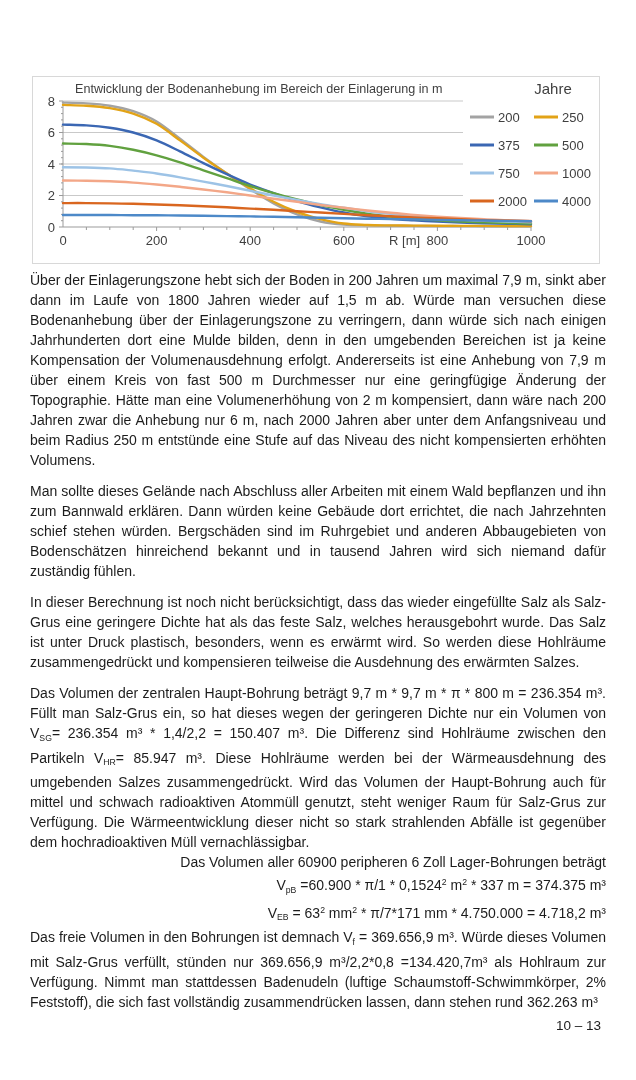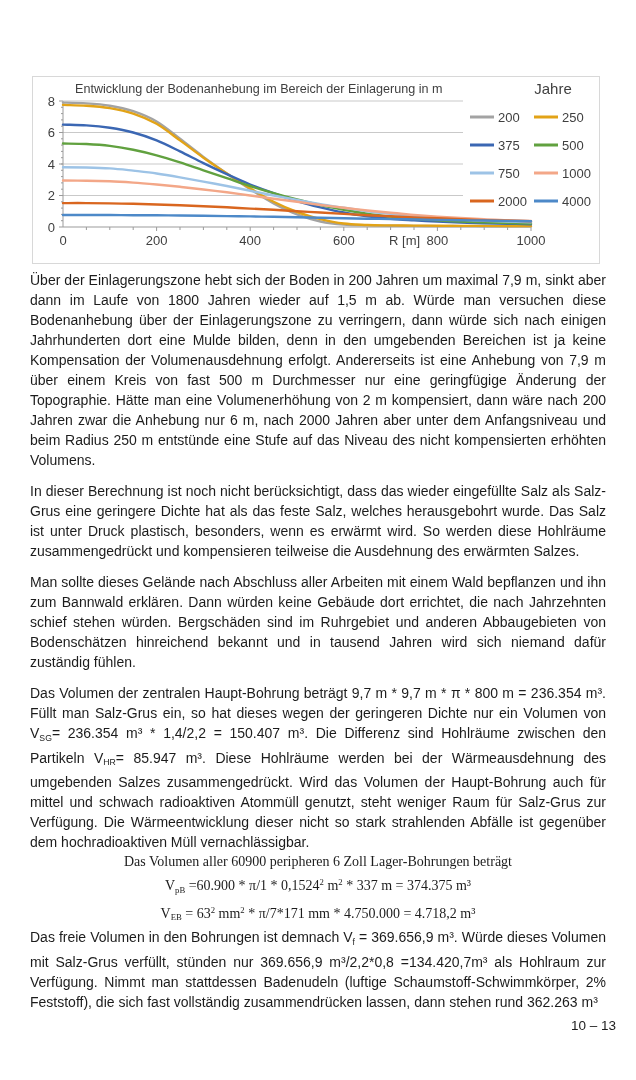--- a/index.html
+++ b/index.html
@@ -21,26 +21,26 @@
     background:#ffffff;
   }
   .chart-box svg{display:block;}
   #text-blocks .block{
     margin:0;
     font-size:14px;
     line-height:20px;
     text-align:justify;
   }
   #text-blocks .block.gap{margin-bottom:11px;}
-  #text-blocks .block.noj{text-align:center;font-family:Liberation Serif, serif;}
+  #text-blocks .block.noj{text-align:right;}
   .sb{font-size:0.62em;vertical-align:-0.3em;margin-top:40px;}
   .sp{font-size:0.62em;vertical-align:0.55em;}
   .page-number{
     position:absolute;
-    top:1018px;right:20px;
+    top:1018px;right:35px;
     font-size:13.5px;
     color:#1c1c1c;
   }
 </style>
 </head>
 <body>
 
 <div class="page">
   <figure class="chart-box" style="margin:0 0 6px 2px">
     <svg id="chart-svg" viewBox="0 0 566 186" width="566" height="186">
@@ -130,22 +130,22 @@
         <line x1="501" y1="96" x2="525" y2="96" stroke="#f3a788" stroke-width="3"></line>
         <text x="529" y="100.5" font-size="13" text-anchor="start" fill="#3f3f3f" font-family="&quot;Liberation Sans&quot;,&quot;DejaVu Sans&quot;,sans-serif">1000</text>
         <line x1="437" y1="124" x2="461" y2="124" stroke="#d9661f" stroke-width="3"></line>
         <text x="465" y="128.5" font-size="13" text-anchor="start" fill="#3f3f3f" font-family="&quot;Liberation Sans&quot;,&quot;DejaVu Sans&quot;,sans-serif">2000</text>
         <line x1="501" y1="124" x2="525" y2="124" stroke="#4d89c8" stroke-width="3"></line>
         <text x="529" y="128.5" font-size="13" text-anchor="start" fill="#3f3f3f" font-family="&quot;Liberation Sans&quot;,&quot;DejaVu Sans&quot;,sans-serif">4000</text>
       </svg>
   </figure>
   <div id="text-blocks">
       <p class="block gap"><span>Über der Einlagerungszone hebt sich der Boden in 200 Jahren um maximal 7,9 m, sinkt aber dann im Laufe von 1800 Jahren wieder auf 1,5 m ab. Würde man versuchen diese Bodenanhebung über der Einlagerungszone zu verringern, dann würde sich nach einigen Jahrhunderten dort eine Mulde bilden, denn in den umgebenden Bereichen ist ja keine Kompensation der Volumenausdehnung erfolgt. Andererseits ist eine Anhebung von 7,9 m über einem Kreis von fast 500 m Durchmesser nur eine geringfügige Änderung der Topographie. Hätte man eine Volumenerhöhung von 2 m kompensiert, dann wäre nach 200 Jahren zwar die Anhebung nur 6 m, nach 2000 Jahren aber unter dem Anfangsniveau und beim Radius 250 m entstünde eine Stufe auf das Niveau des nicht kompensierten erhöhten Volumens.</span></p>
+      <p class="block gap"><span>Man sollte dieses Gelände nach Abschluss aller Arbeiten mit einem Wald bepflanzen und ihn zum Bannwald erklären. Dann würden keine Gebäude dort errichtet, die nach Jahrzehnten schief stehen würden. Bergschäden sind im Ruhrgebiet und anderen Abbaugebieten von Bodenschätzen hinreichend bekannt und in tausend Jahren wird sich niemand dafür zuständig fühlen.</span></p>
       <p class="block gap"><span>In dieser Berechnung ist noch nicht berücksichtigt, dass das wieder eingefüllte Salz als Salz-Grus eine geringere Dichte hat als das feste Salz, welches herausgebohrt wurde. Das Salz ist unter Druck plastisch, besonders, wenn es erwärmt wird. So werden diese Hohlräume zusammengedrückt und kompensieren teilweise die Ausdehnung des erwärmten Salzes.</span></p>
-      <p class="block gap"><span>Man sollte dieses Gelände nach Abschluss aller Arbeiten mit einem Wald bepflanzen und ihn zum Bannwald erklären. Dann würden keine Gebäude dort errichtet, die nach Jahrzehnten schief stehen würden. Bergschäden sind im Ruhrgebiet und anderen Abbaugebieten von Bodenschätzen hinreichend bekannt und in tausend Jahren wird sich niemand dafür zuständig fühlen.</span></p>
       <p class="block"><span>Das Volumen der zentralen Haupt-Bohrung beträgt 9,7 m * 9,7 m * π * 800 m = 236.354 m³. Füllt man Salz-Grus ein, so hat dieses wegen der geringeren Dichte nur ein Volumen von V</span><span class="sb">SG</span><span>= 236.354 m³ * 1,4/2,2 = 150.407 m³. Die Differenz sind Hohlräume zwischen den Partikeln V</span><span class="sb">HR</span><span>= 85.947 m³. Diese Hohlräume werden bei der Wärmeausdehnung des umgebenden Salzes zusammengedrückt. Wird das Volumen der Haupt-Bohrung auch für mittel und schwach radioaktiven Atommüll genutzt, steht weniger Raum für Salz-Grus zur Verfügung. Die Wärmeentwicklung dieser nicht so stark strahlenden Abfälle ist gegenüber dem hochradioaktiven Müll vernachlässigbar.</span></p>
       <p class="block noj"><span>Das Volumen aller 60900 peripheren 6 Zoll  Lager-Bohrungen beträgt</span></p>
       <p class="block noj"><span>V</span><span class="sb">pB</span><span> =60.900 * π/1 * 0,1524</span><span class="sp">2</span><span> m</span><span class="sp">2</span><span> * 337 m = 374.375 m³</span></p>
       <p class="block noj"><span>V</span><span class="sb">EB</span><span> = 63</span><span class="sp">2</span><span> mm</span><span class="sp">2</span><span> * π/7*171 mm * 4.750.000 = 4.718,2 m³</span></p>
       <p class="block"><span>Das freie Volumen in den Bohrungen ist demnach  V</span><span class="sb">f</span><span> = 369.656,9 m³. Würde dieses Volumen mit Salz-Grus verfüllt, stünden nur 369.656,9 m³/2,2*0,8 =134.420,7m³ als Hohlraum zur Verfügung. Nimmt man stattdessen Badenudeln (luftige Schaumstoff-Schwimmkörper, 2% Feststoff), die sich fast vollständig zusammendrücken lassen, dann stehen rund 362.263 m³</span></p>
     </div>
   <div class="page-number">10 – 13</div>
 </div>
 
 </body></html>

